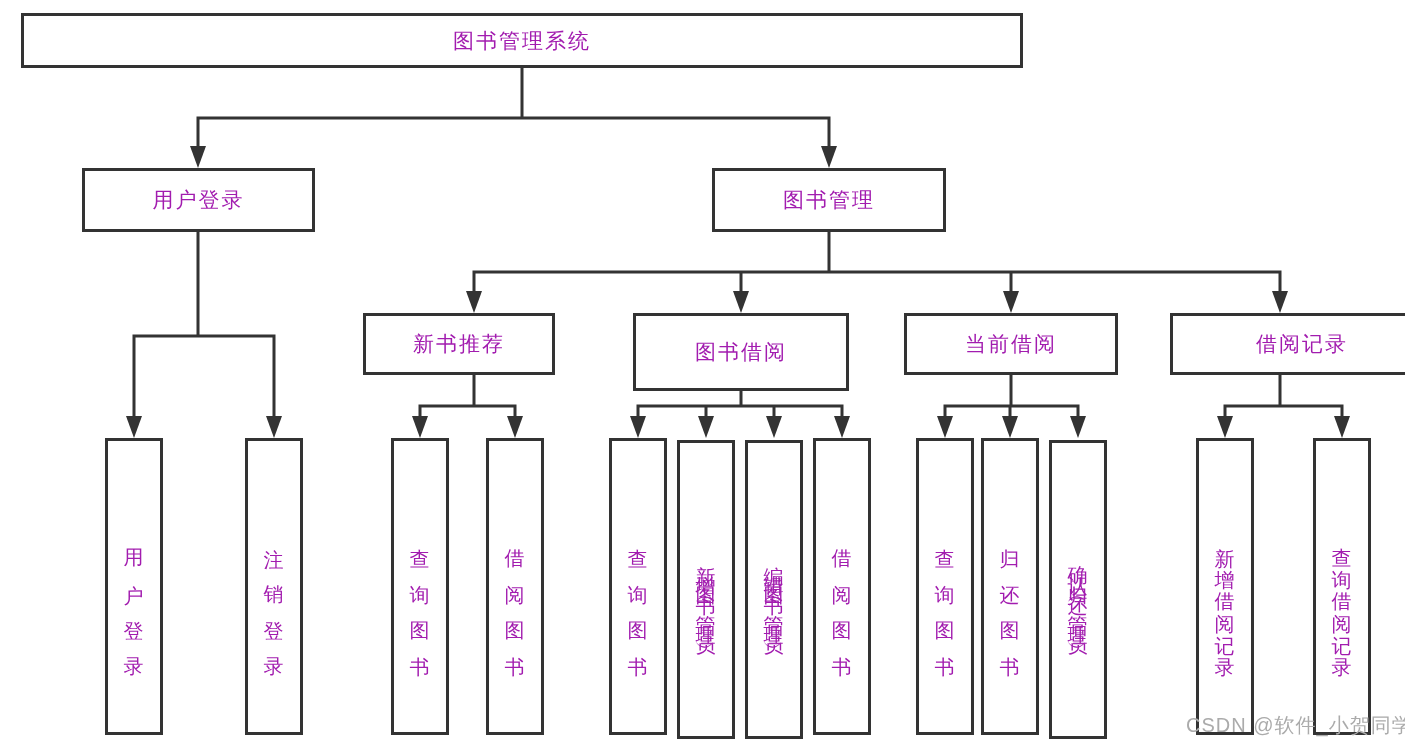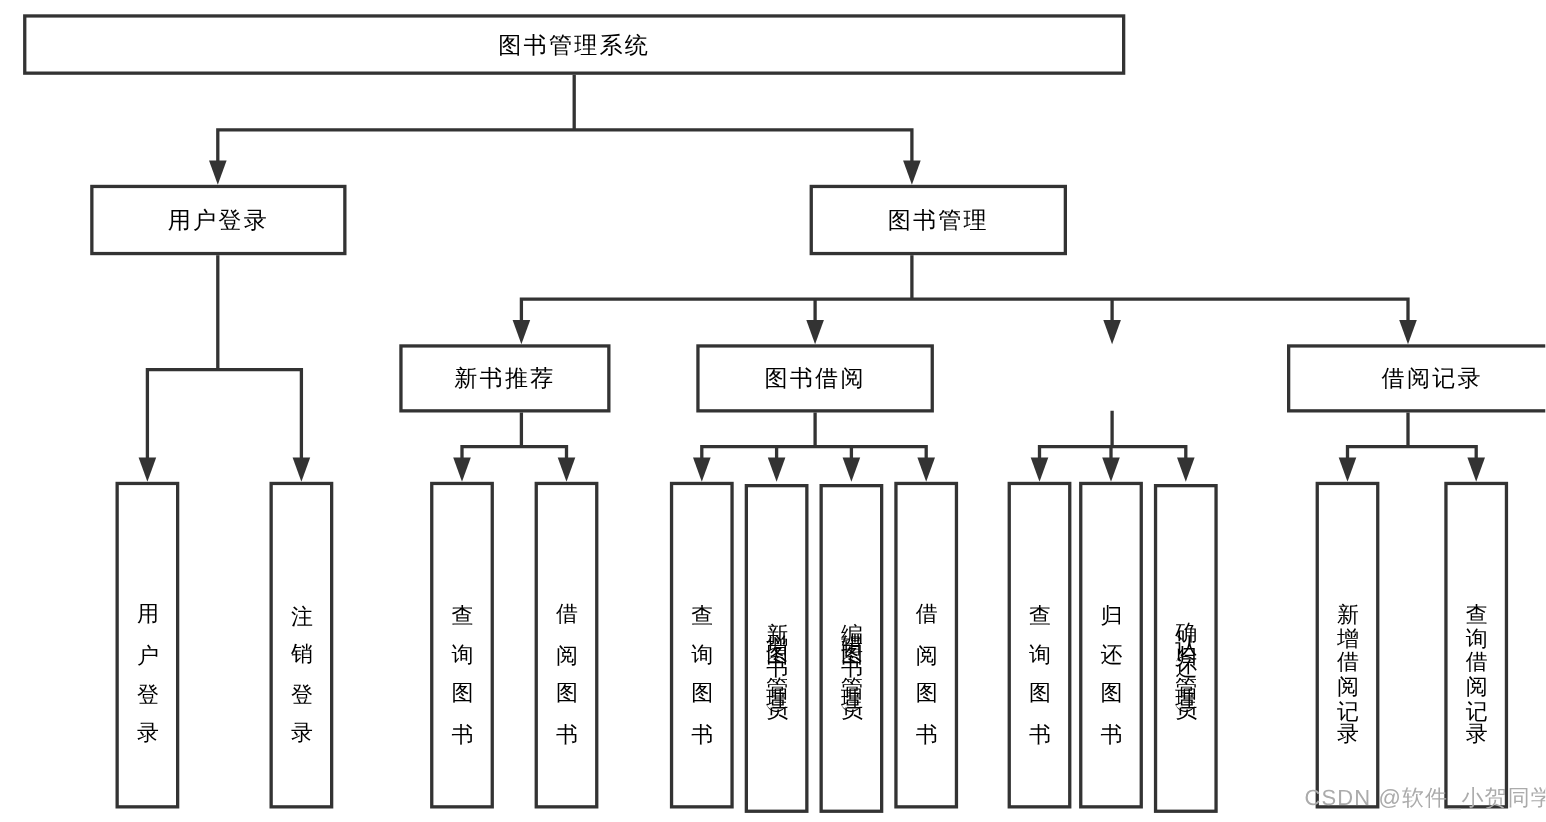--- a/index.html
+++ b/index.html
@@ -13,21 +13,21 @@
   }
   #wires { position: absolute; left: 0; top: 0; }
   .node {
     position: absolute;
     background: #ffffff;
     border: 3px solid #333333;
     box-sizing: border-box;
     display: flex;
     align-items: center;
     justify-content: center;
-    color: #000000;
+    color: #a21caf;
   }
   .h-node { font-size: 21px; letter-spacing: 2px; white-space: nowrap; }
   .v-node span {
     display: block;
     writing-mode: vertical-rl;
     text-orientation: mixed;
     font-size: 20px;
     line-height: 1;
     white-space: nowrap;
   }
@@ -79,24 +79,25 @@
       <polygon points="1010,438 1002,416 1018,416"></polygon>
       <polygon points="1078,438 1070,416 1086,416"></polygon>
       <polygon points="1225,438 1217,416 1233,416"></polygon>
       <polygon points="1342,438 1334,416 1350,416"></polygon>
     </g>
   </svg>
 
   <div class="node h-node" style="left:21px; top:13px; width:1002px; height:55px;">图书管理系统</div>
 
   <div class="node h-node" style="left:82px; top:168px; width:233px; height:64px;">用户登录</div>
-  <div class="node h-node" style="left:712px; top:168px; width:234px; height:64px;margin-left:24px;">图书管理</div>
+  <div class="node h-node" style="left:712px; top:168px; width:234px; height:64px;">图书管理</div>
 
   <div class="node h-node" style="left:363px; top:313px; width:192px; height:62px;">新书推荐</div>
-  <div class="node h-node" style="left:633px; top:313px; width:216px; height:62px;">图书借阅</div>
+  <div class="node h-node" style="left:633px; top:313px; width:216px; height:78px;">图书借阅</div>
+  <div class="node h-node" style="left:904px; top:313px; width:214px; height:62px;">当前借阅</div>
   <div class="node h-node" style="left:1170px; top:313px; width:264px; height:62px;">借阅记录</div>
 
   <div class="node v-node v4" style="left:105px; top:438px; width:58px; height:297px;">
     <span>用户登录</span>
   </div>
   <div class="node v-node v4" style="left:245px; top:438px; width:58px; height:297px;">
     <span>注销登录</span>
   </div>
 
   <div class="node v-node v4" style="left:391px; top:438px; width:58px; height:297px;">

